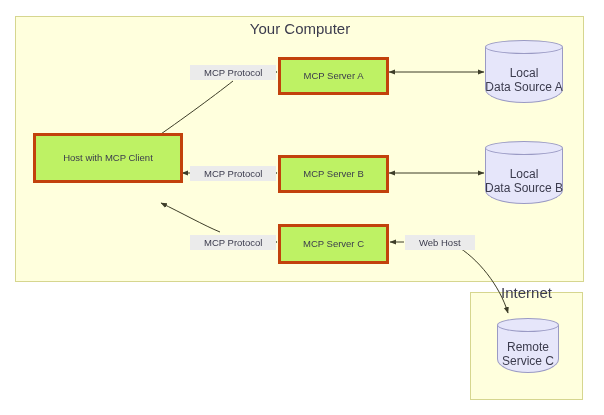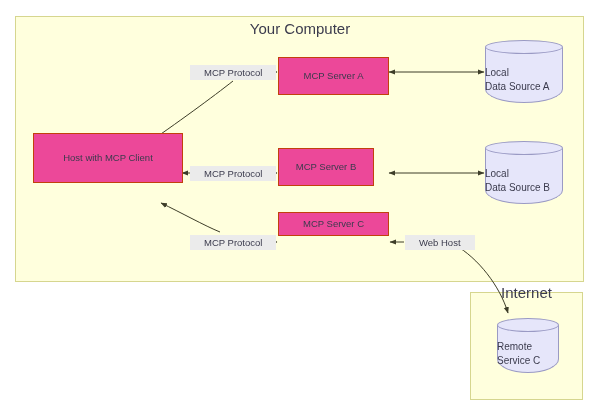--- a/index.html
+++ b/index.html
@@ -34,22 +34,22 @@
     position: absolute;
     font-size: 15px;
     color: #3b3b4d;
     white-space: nowrap;
     text-align: center;
   }
 
   
   .node-box {
     position: absolute;
-    background: #ec4899;
-    border: 1px solid #c2410c;
+    background: #bef264;
+    border: 3px solid #c2410c;
     box-sizing: border-box;
     display: flex;
     flex-direction: column;
     align-items: center;
     justify-content: center;
     font-size: 9.5px;
     color: #3b3b4d;
     line-height: 14px;
     text-align: center;
   }
@@ -79,21 +79,22 @@
     height: 14px;
     background: #e6e6fa;
     border: 1px solid #9a9ac4;
     border-radius: 50%;
     box-sizing: border-box;
   }
   .cyl-label {
     position: absolute;
     left: 0;
     width: 100%;
-    font-size: 10px;
+    text-align: center;
+    font-size: 12px;
     color: #3b3b4d;
     line-height: 14px;
   }
   .cyl-label span { display: block; white-space: nowrap; }
 
   
   .edge-label {
     position: absolute;
     background: #ebebeb;
     color: #3b3b4d;
@@ -149,25 +150,25 @@
   </svg>
 
   <div class="node-box" style="left:33px; top:133px; width:150px; height:50px;">
     <span>Host with MCP Client</span>
   </div>
 
   <div class="node-box" style="left:278px; top:57px; width:111px; height:38px;">
     <span>MCP Server A</span>
   </div>
 
-  <div class="node-box" style="left:278px; top:148px; width:96px; height:38px;align-items:center;">
+  <div class="node-box" style="left:278px; top:155px; width:111px; height:38px;align-items:center;">
     <span>MCP Server B</span>
   </div>
 
-  <div class="node-box" style="left:278px; top:212px; width:111px; height:24px;">
+  <div class="node-box" style="left:278px; top:224px; width:111px; height:40px;">
     <span>MCP Server C</span>
   </div>
 
   <div class="cylinder" style="left:485px; top:40px; width:78px; height:70px;">
     <div class="cyl-body" style="height:56px;"></div>
     <div class="cyl-top"></div>
     <div class="cyl-label" style="top:26px;">
       <span>Local</span>
       <span>Data Source A</span>
     </div>

